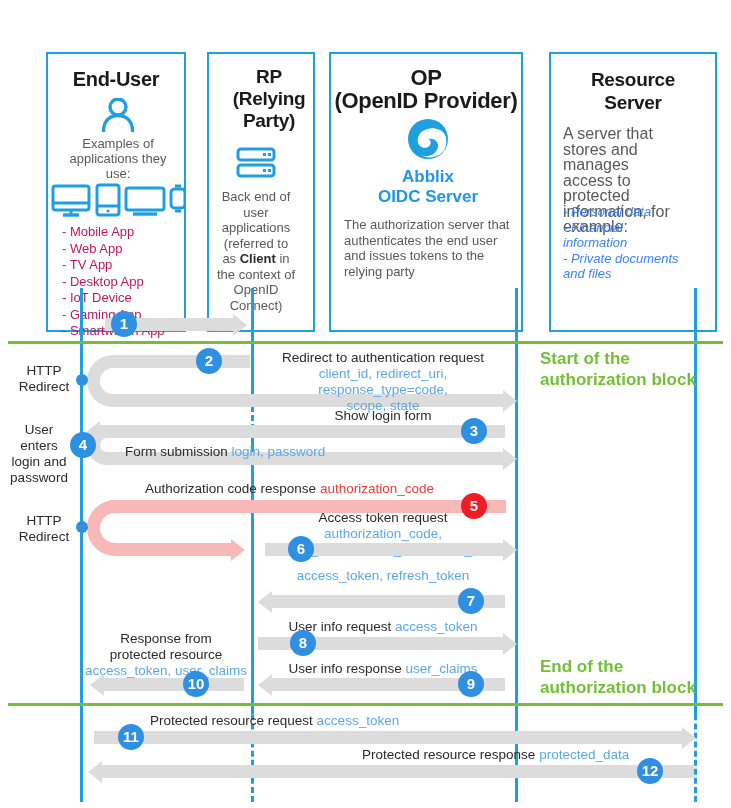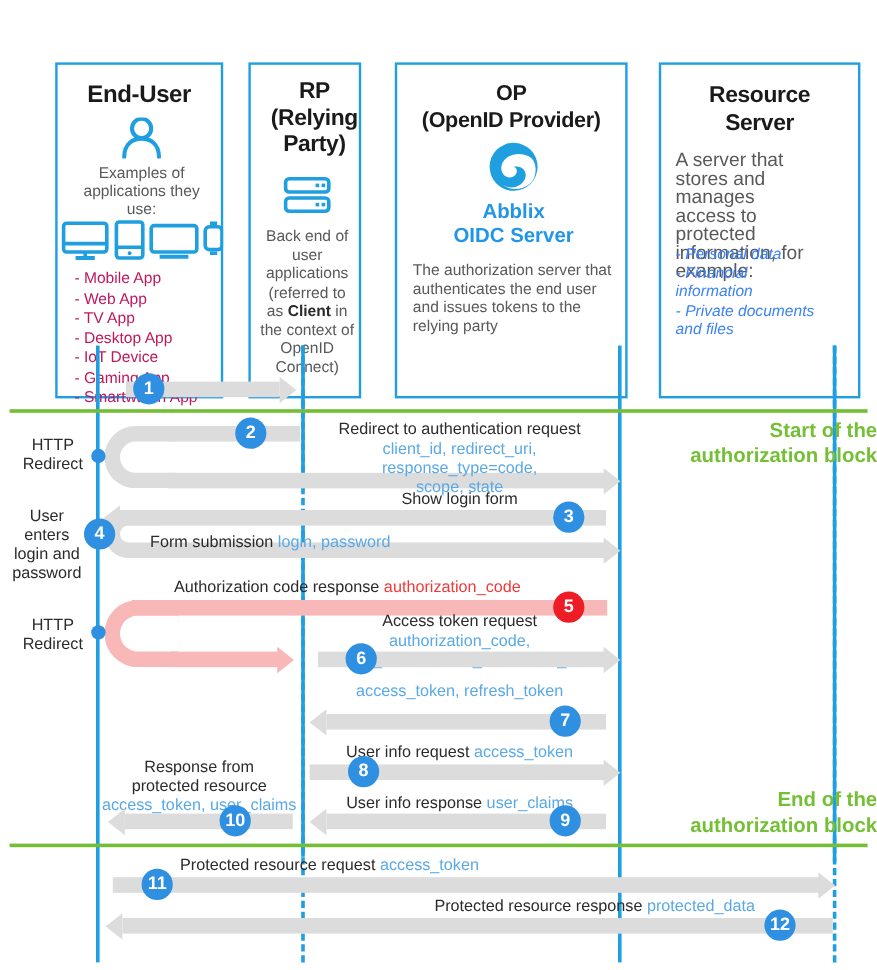--- a/index.html
+++ b/index.html
@@ -15,21 +15,21 @@
   .blue{color:#2196e8;}
 
   
   .lifeline{position:absolute;width:3px;background:#1f9fe0;}
   .lifeline.dashed{background:none;border-left:3px dashed #1f9fe0;width:0;}
   .dot{position:absolute;width:12px;height:12px;border-radius:50%;background:#2f8fe0;}
 
   
   .greenline{position:absolute;height:3px;background:#74bf35;left:8px;right:8px;}
   .greenlabel{position:absolute;color:#74bf35;font-weight:bold;font-size:17px;
-              line-height:21px;text-align:right;}
+              line-height:21px;text-align:left;}
 
   
   .bar{position:absolute;height:13px;background:#dcdcdc;}
   .bar.pink{background:#f9b8b8;}
   .head{position:absolute;width:0;height:0;}
   .head.right{border-top:11px solid transparent;border-bottom:11px solid transparent;
               border-left:14px solid #dcdcdc;}
   .head.left{border-top:11px solid transparent;border-bottom:11px solid transparent;
              border-right:14px solid #dcdcdc;}
   .head.right.pink{border-left-color:#f9b8b8;}
@@ -96,21 +96,21 @@
       <div>- Mobile App</div>
       <div>- Web App</div>
       <div>- TV App</div>
       <div>- Desktop App</div>
       <div>- IoT Device</div>
       <div>- Gaming App</div>
       <div>- Smartwatch App</div>
     </div>
   </div>
 
-  <div class="actor" style="left:207px;top:8px;width:94px;height:280px;padding-left:16px;">
+  <div class="actor" style="left:207px;top:8px;width:108px;height:280px;padding-left:16px;">
     <div class="actor-title" style="font-size:19px;line-height:22px;margin-top:12px;">
       <div>RP</div>
       <div>(Relying</div>
       <div>Party)</div>
     </div>
     <div class="ico" style="left:27px;top:92px;width:40px;height:34px;">
       <svg width="40" height="34" viewBox="0 0 40 34">
         <g fill="none" stroke="#1f9fe0" stroke-width="3">
           <rect x="2" y="3" width="36" height="11" rx="3"></rect>
           <rect x="2" y="19" width="36" height="11" rx="3"></rect>
@@ -122,21 +122,21 @@
             <rect x="32" y="23" width="3" height="3"></rect>
         </g>
       </svg>
     </div>
     <div class="actor-body center" style="position:absolute;left:7px;top:135px;width:80px;font-size:13px;line-height:15.5px;">
       <span>Back end of user applications (referred to as </span><span style="font-weight:bold;color:#2b2b2b;">Client</span><span> in the context of OpenID Connect)</span>
     </div>
   </div>
 
   <div class="actor" style="left:329px;top:8px;width:194px;height:280px;">
-    <div class="actor-title" style="font-size:18px;line-height:23px;margin-top:12px;">
+    <div class="actor-title" style="font-size:22px;line-height:23px;margin-top:12px;">
       <div>OP</div>
       <div>(OpenID Provider)</div>
     </div>
     <div class="ico" style="left:75px;top:63px;width:44px;height:44px;">
       <svg width="44" height="44" viewBox="0 0 44 44">
         <circle cx="22" cy="22" r="20" fill="#1f9fe0"></circle>
         <path d="M34 13 C26 9 14 12 12 21 C10.5 28 16 32 21 30.5 C25.5 29 26 23 22 22
                  C27 20.5 33 24 32 30 C30.5 38 20 42 13 37 C22 44 38 40 40 28
                  C41.5 19 38 15 34 13 Z" fill="#ffffff"></path>
       </svg>

